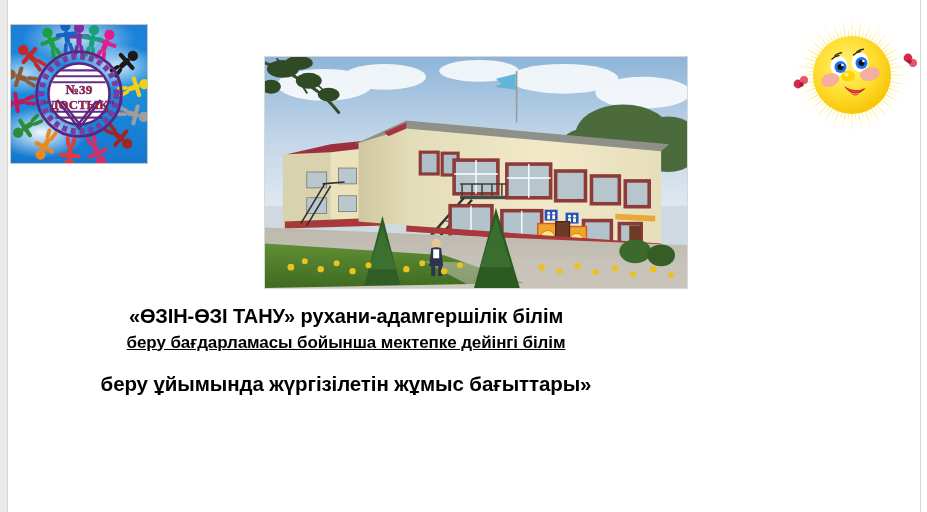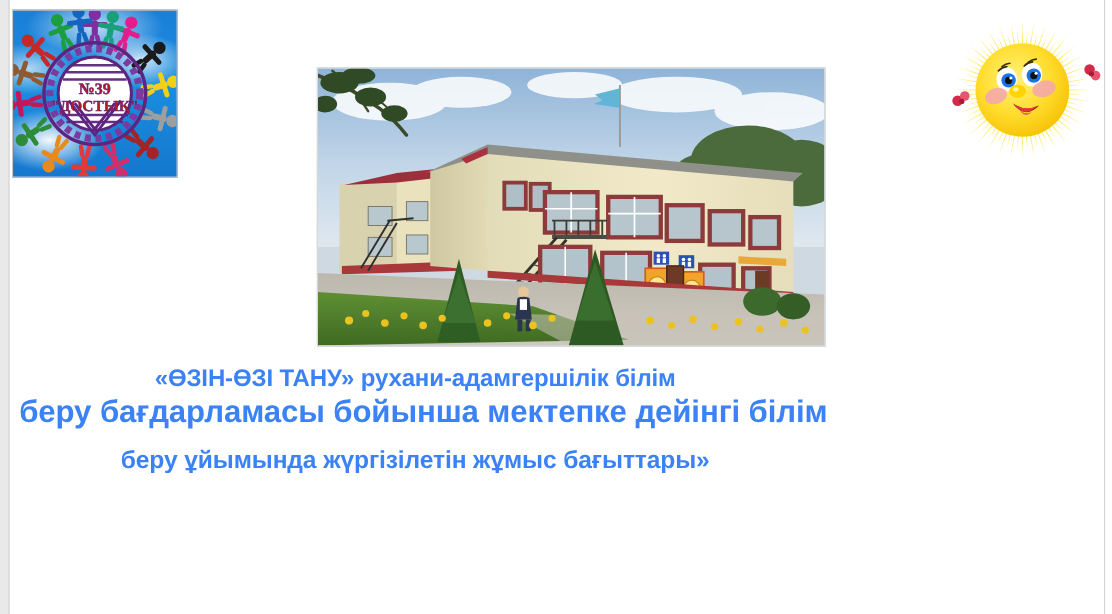--- a/index.html
+++ b/index.html
@@ -38,21 +38,21 @@
     width: 7px; height: 512px;
     background: #ffffff;
     border-left: 1px solid #d6d6d6;
     box-sizing: border-box;
   }
 
   
   .logo-frame {
     position: absolute;
     left: 10px;
-    top: 8px;
+    top: 24px;
     width: 138px;
     height: 140px;
     border: 1px solid #c8c8c8;
     background: #1178d4;
     box-sizing: border-box;
     overflow: hidden;
   }
   .logo-sky {
     position: absolute;
     inset: 0;
@@ -94,30 +94,30 @@
   }
   .photo-svg { display: block; width: 100%; height: 100%; }
 
   
   .title-block {
     position: absolute;
     left: 16px;
     top: 303px;
     width: 660px;
     text-align: center;
-    color: #3b82f6;
+    color: #000000;
     font-weight: bold;
     font-size: 20.5px;
     line-height: 26.5px;
     letter-spacing: -0.1px;
     font-family: "Liberation Sans", sans-serif;
   }
   .title-line { display: block; white-space: nowrap; }
   .title-line.l1 { font-size: 20px; }
-  .title-line.l2 { font-size: 26px; }
+  .title-line.l2 { font-size: 17px; text-decoration: underline; }
   .title-line.l3 { font-size: 20.5px; margin-top: 15px; }
 </style>
 </head>
 <body>
 
 <div id="slide">
 
   <div class="edge-gutter-left"></div>
   <div class="edge-gutter-right"></div>
 

